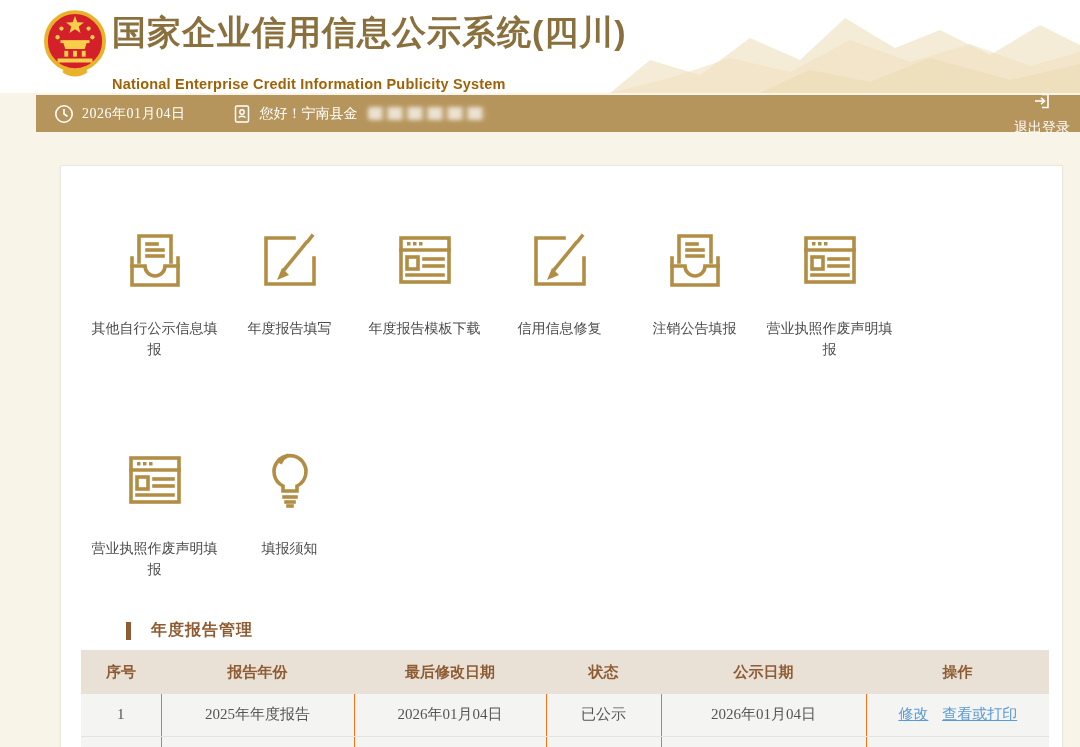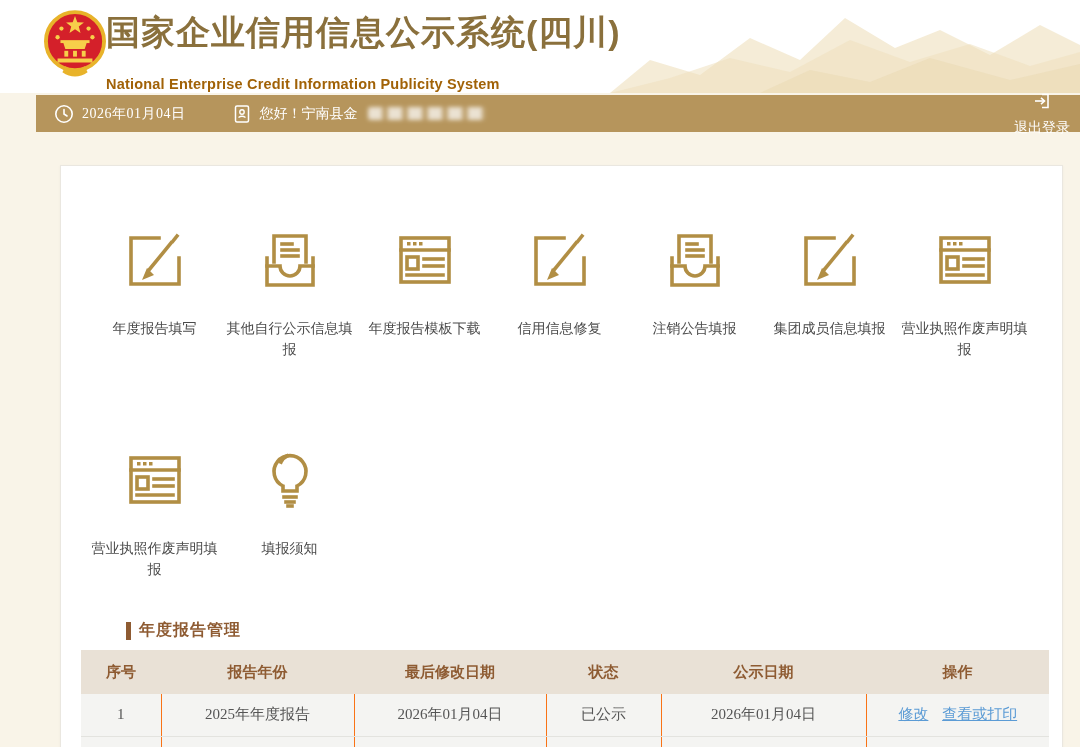--- a/index.html
+++ b/index.html
@@ -9,21 +9,21 @@
     background:#F9F4E8;
     position:relative;
     color:#444;
   }
   
   .site-header {
     position:relative; width:1080px; height:93px; background:#FFFFFF; overflow:hidden;
   }
   .mountain-art { position:absolute; right:0; top:0; height:93px; width:470px; pointer-events:none; }
   .emblem { position:absolute; left:44px; top:8px; width:62px; height:74px; }
-  .title-block { position:absolute; left:106px; top:10px; white-space:nowrap; }
+  .title-block { position:absolute; left:112px; top:10px; white-space:nowrap; }
   .main-title {
     font-size:34px; font-weight:bold; color:#8A703C; letter-spacing:1px;
     font-family:"Liberation Sans","DejaVu Sans",sans-serif;
   }
   .sub-title { font-size:14.5px; font-weight:bold; color:#a16207; margin-top:20px; letter-spacing:0.2px; }
 
   
   .topbar {
     position:absolute; left:36px; top:95px; width:1044px; height:37px;
     background:#B6955C; color:#FFFFFF; font-size:14px;
@@ -53,21 +53,21 @@
   .shortcut { width:135px; display:flex; flex-direction:column; align-items:center; cursor:pointer; }
   .shortcut .ic { width:64px; height:64px; }
   .shortcut .lbl {
     margin-top:26px; font-size:14px; line-height:21px; color:#4A4A4A;
     text-align:center; max-width:152px;
   }
   .g { stroke:#B18E44; fill:none; stroke-width:3.6; stroke-linecap:square; }
   .gf { fill:#B18E44; stroke:none; }
 
   
-  .section-head { margin-top:40px; display:flex; align-items:center; gap:8px;padding-left:45px; }
+  .section-head { margin-top:40px; display:flex; align-items:center; gap:20px;padding-left:45px; }
   .section-bar { width:5px; height:18px; background:#8E5B32; }
   .section-title { font-size:16px; font-weight:bold; color:#8E5B32; letter-spacing:1px; }
 
   table.report { margin-top:9px; width:968px; border-collapse:collapse; table-layout:fixed; font-size:15px; }
   table.report th {
     background:#E9E1D6; color:#8E5B32; font-weight:bold; height:44px; text-align:center;
   }
   table.report td {
     background:#F4F4F2; color:#555; height:42px; text-align:center;
     border-bottom:1px solid #E3E3DF; border-left:1px solid #f97316;
@@ -140,38 +140,38 @@
     <span>退出登录</span>
   </div>
 </div>
 
 <div class="card">
 
   <div class="shortcut-row">
 
     <div class="shortcut">
       <svg class="ic" viewBox="0 0 64 64">
-        <path class="g" d="M56 30 V56 H8 V10 H36"></path>
-        <path class="g" stroke-width="6" d="M26 42 L48 15"></path>
-        <path class="gf" d="M24 40 l-5 12 12 -5 Z"></path>
-        <path class="g" stroke-width="6" d="M50 13 L54 8"></path>
-      </svg>
-      <div class="lbl">年度报告填写</div>
-    </div>
-
-    <div class="shortcut">
-      <svg class="ic" viewBox="0 0 64 64">
         <path class="g" d="M16 34 V8 H48 V34"></path>
         <path class="g" d="M24 16 H34"></path>
         <path class="g" d="M24 22 H40"></path>
         <path class="g" d="M24 28 H40"></path>
         <path class="g" d="M9 30 V57 H55 V30"></path>
         <path class="g" d="M9 38 H22 A10 10 0 0 0 42 38 H55"></path>
       </svg>
       <div class="lbl">其他自行公示信息填报</div>
+    </div>
+
+    <div class="shortcut">
+      <svg class="ic" viewBox="0 0 64 64">
+        <path class="g" d="M56 30 V56 H8 V10 H36"></path>
+        <path class="g" stroke-width="6" d="M26 42 L48 15"></path>
+        <path class="gf" d="M24 40 l-5 12 12 -5 Z"></path>
+        <path class="g" stroke-width="6" d="M50 13 L54 8"></path>
+      </svg>
+      <div class="lbl">年度报告填写</div>
     </div>
 
     <div class="shortcut">
       <svg class="ic" viewBox="0 0 64 64">
         <rect class="g" x="8" y="10" width="48" height="44"></rect>
         <path class="g" d="M8 22 H56"></path>
         <rect class="gf" x="14" y="14" width="3.5" height="3.5"></rect>
         <rect class="gf" x="20" y="14" width="3.5" height="3.5"></rect>
         <rect class="gf" x="26" y="14" width="3.5" height="3.5"></rect>
         <rect class="g" x="14" y="29" width="11" height="12"></rect>
@@ -197,29 +197,20 @@
         <path class="g" d="M16 34 V8 H48 V34"></path>
         <path class="g" d="M24 16 H34"></path>
         <path class="g" d="M24 22 H40"></path>
         <path class="g" d="M24 28 H40"></path>
         <path class="g" d="M9 30 V57 H55 V30"></path>
         <path class="g" d="M9 38 H22 A10 10 0 0 0 42 38 H55"></path>
       </svg>
       <div class="lbl">注销公告填报</div>
     </div>
 
-    <div class="shortcut">
-      <svg class="ic" viewBox="0 0 64 64">
-        <path class="g" d="M56 30 V56 H8 V10 H36"></path>
-        <path class="g" stroke-width="6" d="M26 42 L48 15"></path>
-        <path class="gf" d="M24 40 l-5 12 12 -5 Z"></path>
-        <path class="g" stroke-width="6" d="M50 13 L54 8"></path>
-      </svg>
-      <div class="lbl">集团成员信息填报</div>
-    </div>
 
     <div class="shortcut">
       <svg class="ic" viewBox="0 0 64 64">
         <rect class="g" x="8" y="10" width="48" height="44"></rect>
         <path class="g" d="M8 22 H56"></path>
         <rect class="gf" x="14" y="14" width="3.5" height="3.5"></rect>
         <rect class="gf" x="20" y="14" width="3.5" height="3.5"></rect>
         <rect class="gf" x="26" y="14" width="3.5" height="3.5"></rect>
         <rect class="g" x="14" y="29" width="11" height="12"></rect>
         <path class="g" d="M31 31 H50"></path>

